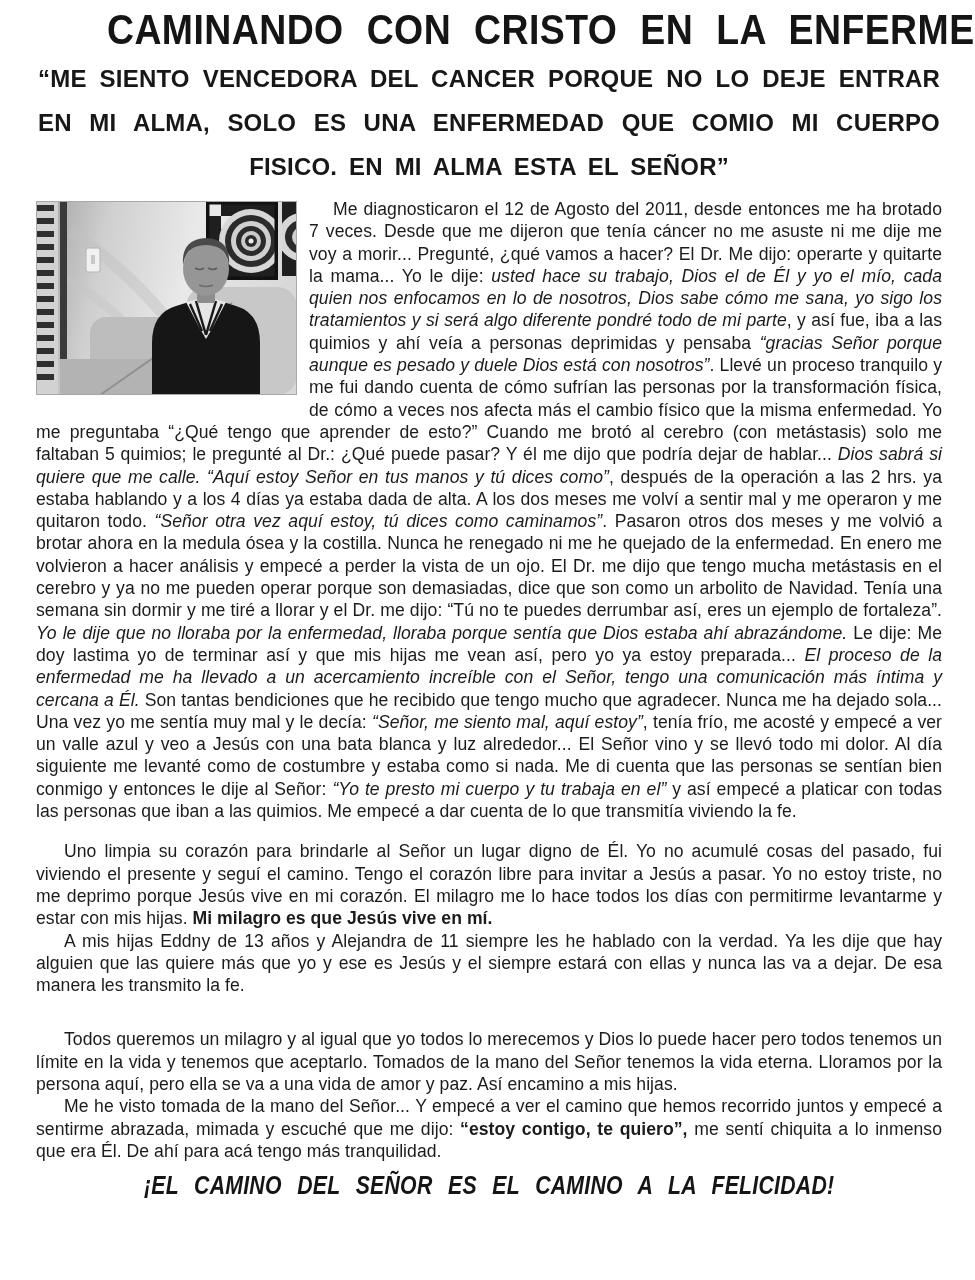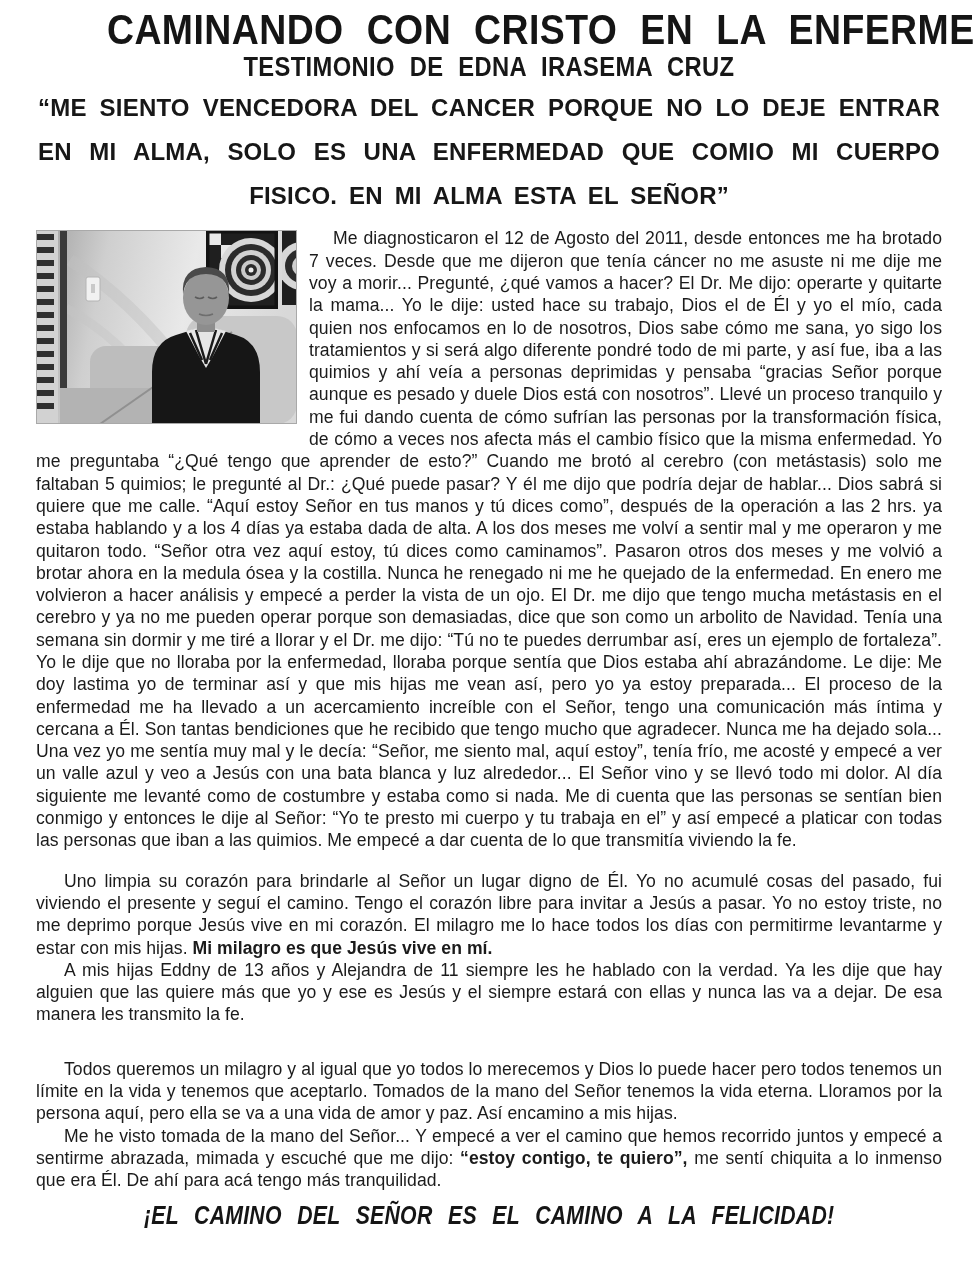--- a/index.html
+++ b/index.html
@@ -39,21 +39,21 @@
   main { text-align: justify; }
   .p {
     font-size: 17.6px; line-height: 22.3px;
     text-align: justify; color: #1b1b1b;
     letter-spacing: 0.05px;
   }
   .first { text-indent: 24px; }
   .indent { text-indent: 28px; }
   .gap-small { margin-top: 18px; }
   .gap-large { margin-top: 32px; }
-  .run-italic { }
+  .run-italic { font-style: italic; }
   .run-bold { font-weight: 700; }
   .photo {
     float: left;
     width: 261px; height: 194px;
     margin: 3px 12px 4px 0;
     display: block;
   }
   footer { text-align: center; font-style: italic; }
   .slogan {
     display: inline-block;
@@ -64,21 +64,20 @@
     margin-top: 9px;
   }
 </style>
 </head>
 <body>
 
 <div class="page">
 
   <header>
     <h1><span class="title">CAMINANDO CON CRISTO EN LA ENFERMEDAD</span></h1>
-    <div><span class="subtitle">TESTIMONIO DE EDNA IRASEMA CRUZ</span></div>
     <p class="quote">“ME SIENTO VENCEDORA DEL CANCER PORQUE NO  LO DEJE ENTRAR EN MI ALMA, SOLO ES UNA ENFERMEDAD QUE COMIO MI CUERPO FISICO. EN MI ALMA ESTA EL SEÑOR”</p>
   </header>
 
   <main>
 
     <div class="p first">
       <svg class="photo" viewBox="0 0 261 194" xmlns="http://www.w3.org/2000/svg" preserveAspectRatio="none" role="img">
         <defs>
           <linearGradient id="wallg" x1="0" y1="0" x2="1" y2="0.15">
             <stop offset="0" stop-color="#9e9e9e"></stop>

